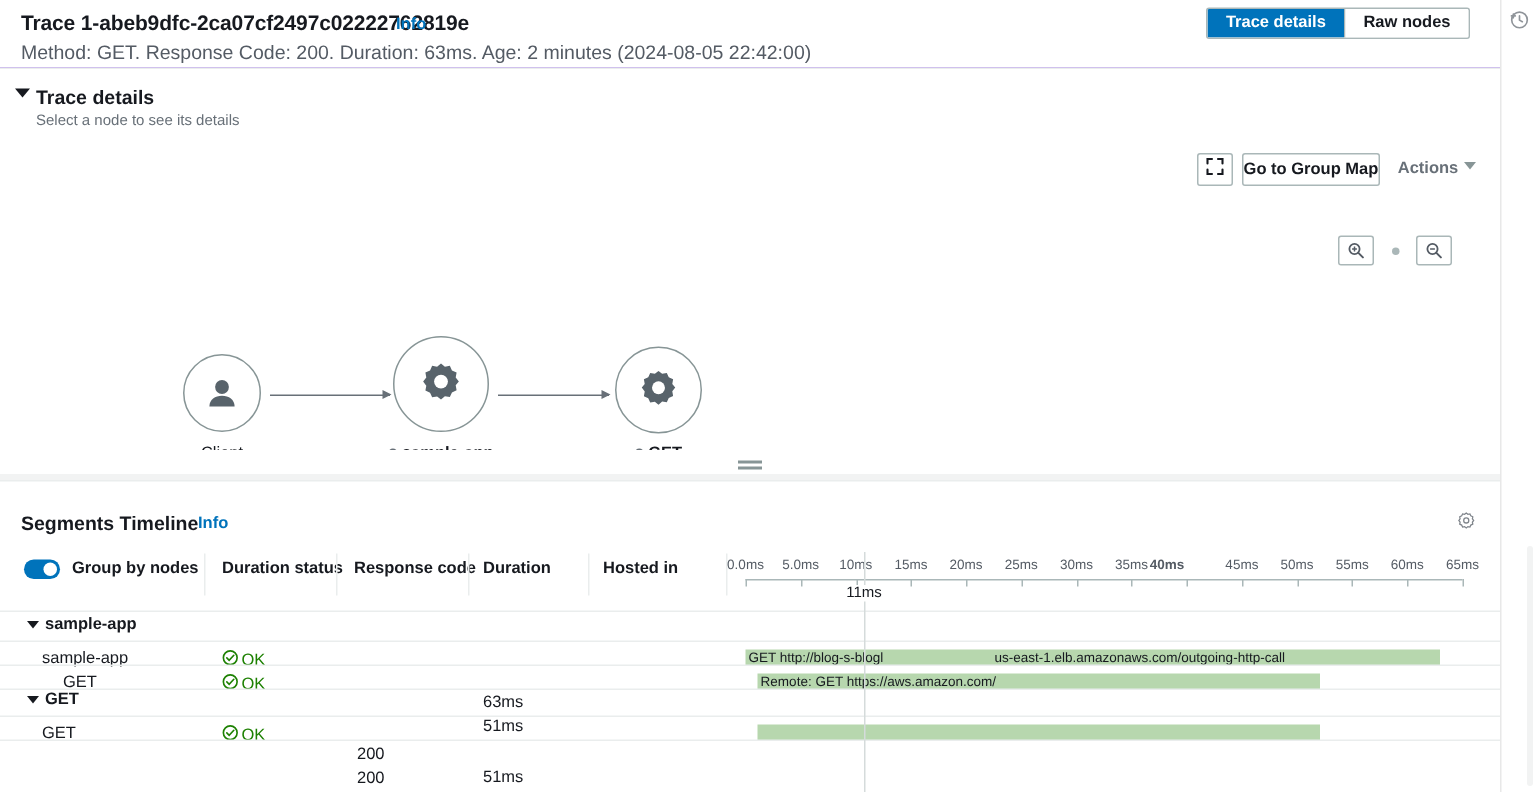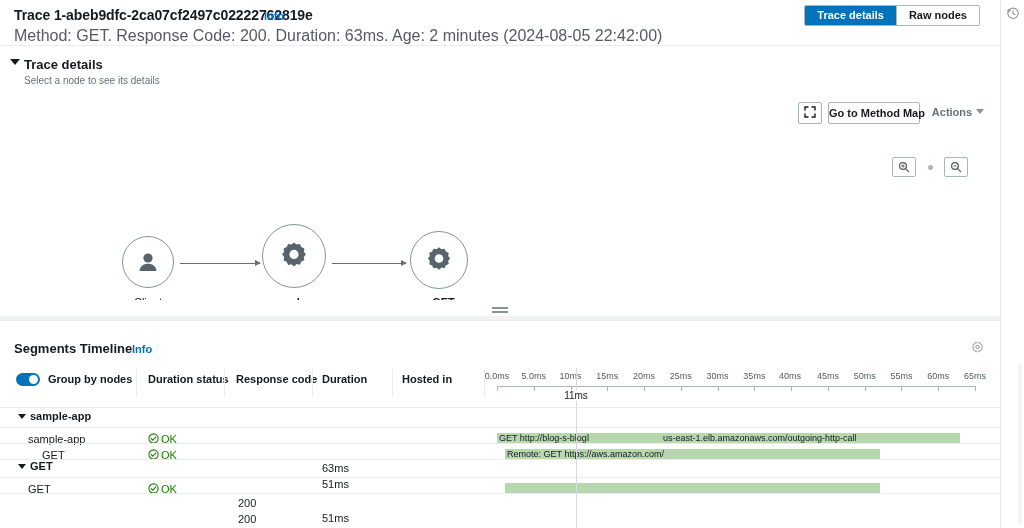--- a/index.html
+++ b/index.html
@@ -23,21 +23,21 @@
     position: absolute; left: 14px; top: 7px;
     font-size: 14px; font-weight: bold; color: #16191f; letter-spacing: -0.1px;
   }
   .info-link {
     position: absolute; top: 10px; font-size: 11px; color: #0073bb; font-weight: bold;
     text-decoration: none; cursor: pointer; margin-left: 12px;
   }
   #title-info { left: 252px; }
   .trace-meta {
     position: absolute; left: 14px; top: 27px;
-    font-size: 16px; color: #545b64;
+    font-size: 13px; color: #545b64;
   }
   .seg-toggle {
     position: absolute; right: 20px; top: 5px;
     display: flex; height: 21px;
     border: 1px solid #aab7b8; border-radius: 2px; overflow: hidden;
     background: #fff;
   }
   .seg-btn {
     font-size: 11px; font-weight: bold; line-height: 19px;
     padding: 0 12px; cursor: pointer; color: #16191f; background: #fff;
@@ -248,21 +248,21 @@
       <div class="caret"></div>
       <div class="panel-title">Trace details</div>
       <div class="panel-sub">Select a node to see its details</div>
     </div>
 
     <div class="btn" id="btn-expand">
       <svg width="12" height="12" viewBox="0 0 12 12" style="vertical-align:-1px">
         <path d="M1 4V1h3M8 1h3v3M11 8v3H8M4 11H1V8" fill="none" stroke="#16191f" stroke-width="1.4" stroke-linecap="round"></path>
       </svg>
     </div>
-    <div class="btn" id="btn-tracemap">Go to Method Map</div>
+    <div class="btn" id="btn-tracemap">Go to Group Map</div>
     <div class="btn plain" id="btn-actions">
       <span>Actions</span><i class="dd"></i>
     </div>
 
 
     <div class="zoomgrp">
       <div class="zbtn">
         <svg width="12" height="12" viewBox="0 0 12 12">
           <circle cx="5" cy="5" r="3.4" fill="none" stroke="#545b64" stroke-width="1.2"></circle>
           <path d="M7.6 7.6 L10.6 10.6" stroke="#545b64" stroke-width="1.3" stroke-linecap="round"></path>
@@ -368,21 +368,21 @@
         <div class="tick-lbl" style="left: 115.308px;">15ms</div>
         <div class="tick" style="left: 115.308px;"></div>
         <div class="tick-lbl" style="left: 152.077px; text-align: right;">20ms</div>
         <div class="tick" style="left: 152.077px;"></div>
         <div class="tick-lbl" style="left: 188.846px;">25ms</div>
         <div class="tick" style="left: 188.846px;"></div>
         <div class="tick-lbl" style="left: 225.615px;">30ms</div>
         <div class="tick" style="left: 225.615px;"></div>
         <div class="tick-lbl" style="left: 262.385px;">35ms</div>
         <div class="tick" style="left: 262.385px;"></div>
-        <div class="tick-lbl" style="left: 298px;">40ms</div>
+        <div class="tick-lbl" style="left: 286px; font-weight: bold;">40ms</div>
         <div class="tick" style="left: 299.154px;"></div>
         <div class="tick-lbl" style="left: 335.923px;">45ms</div>
         <div class="tick" style="left: 335.923px;"></div>
         <div class="tick-lbl" style="left: 372.692px;">50ms</div>
         <div class="tick" style="left: 372.692px;"></div>
         <div class="tick-lbl" style="left: 409.462px;">55ms</div>
         <div class="tick" style="left: 409.462px;"></div>
         <div class="tick-lbl" style="left: 446.231px;">60ms</div>
         <div class="tick" style="left: 446.231px;"></div>
         <div class="tick-lbl" style="left: 483px;">65ms</div>

